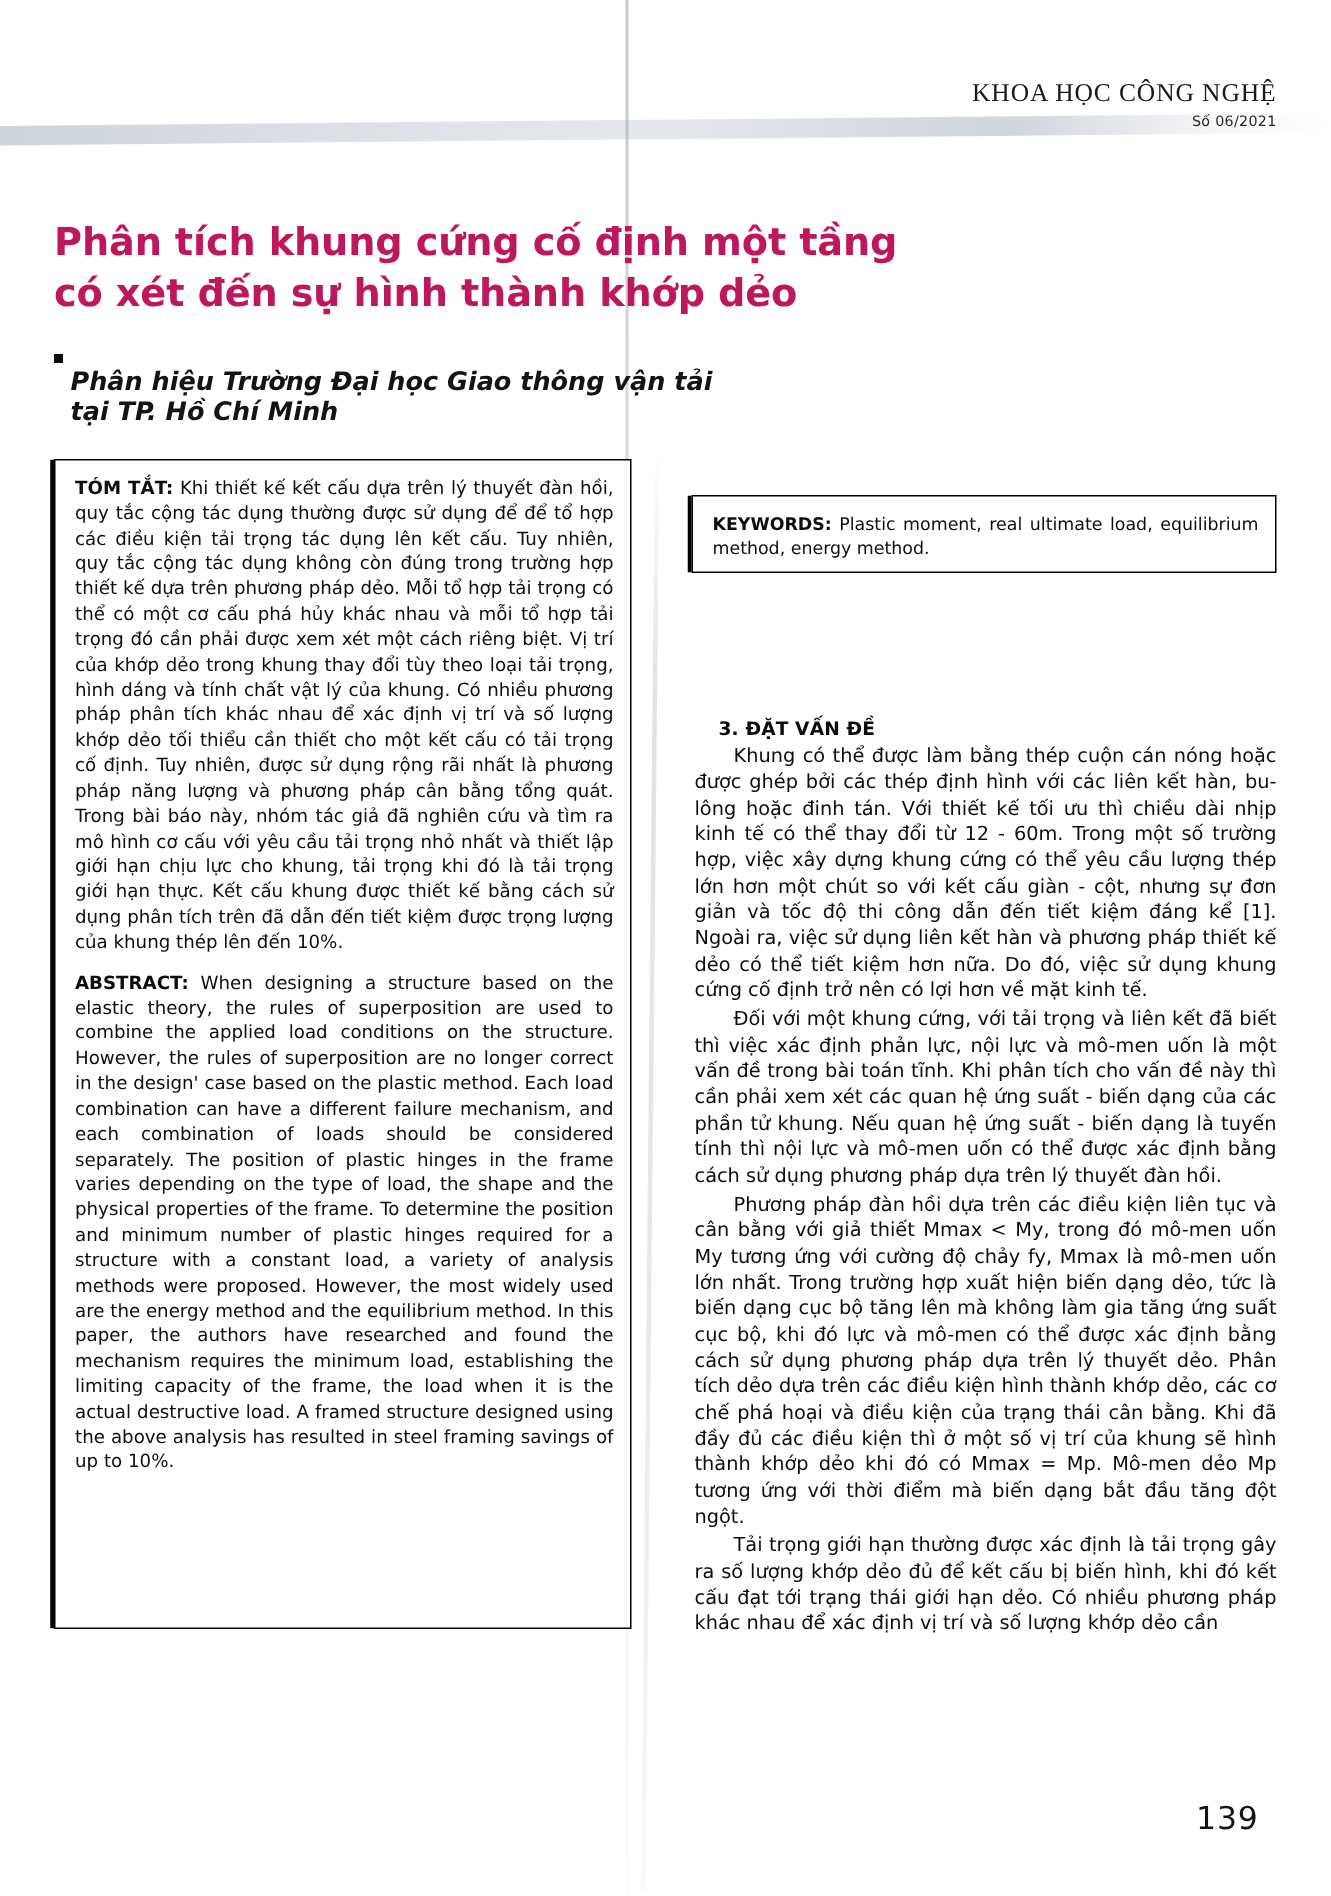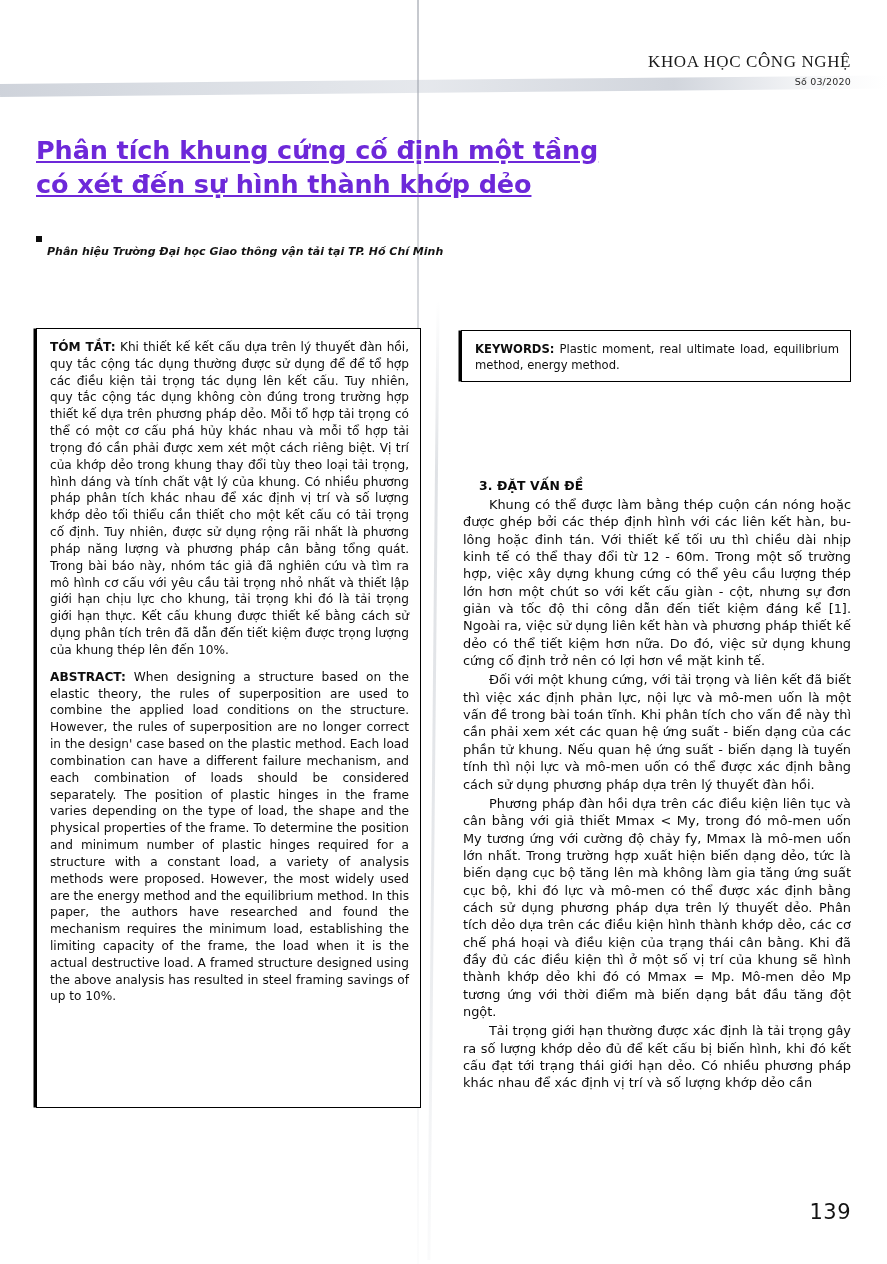--- a/index.html
+++ b/index.html
@@ -82,27 +82,26 @@
     letter-spacing: 0.2px;
     color: #2a2a2a;
     margin-top: 4px;
     white-space: nowrap;
   }
 
   
   .article-title {
     position: absolute;
     left: 36px;
-    top: 116px;
+    top: 128px;
     width: 640px;
     font-size: 25.5px;
     line-height: 1.34;
-    color: #6d28d9;
+    color: #be185d;
     letter-spacing: -0.1px;
-    text-decoration: underline;
   }
   .article-title .tl { display: block; }
 
   
   .authors-block {
     position: absolute;
     left: 36px;
     top: 236px;
     width: 470px;
   }
@@ -118,42 +117,42 @@
   .bullet-sq {
     display: inline-block;
     width: 6px;
     height: 6px;
     background: #0d0d0d;
     flex: none;
     position: relative;
     top: 0px;
   }
   .affiliation {
-    font-size: 11px;
+    font-size: 17px;
     font-style: italic;
     font-weight: bold;
     color: #141414;
     margin-top: 3px;
     margin-left: 11px;
   }
 
   
   .abs-box {
     position: absolute;
     box-sizing: border-box;
     background: #fff;
     border: 1.6px solid #000;
     box-shadow: -3px 0 0 -0.5px #000;
   }
   .abs-box-inner {
     padding: 10px 11px 10px 13px;
   }
   #vn-abstract-box {
     left: 36px;
-    top: 328px;
+    top: 306px;
     width: 385px;
     height: 780px;
   }
   #keywords-box {
     left: 461px;
     top: 330px;
     width: 390px;
     height: 52px;
   }
 
@@ -195,37 +194,37 @@
     text-align: justify;
     text-justify: inter-word;
     color: #0d0d0d;
     margin: 2px;
     text-indent: 26px;
   }
 
   
   .page-number {
     position: absolute;
-    right: 36px;
+    right: 48px;
     bottom: 40px;
     font-size: 21px;
     color: #141414;
     letter-spacing: 0.5px;
   }
 </style>
 </head>
 <body>
 
 <div class="scan-band"></div>
 <div class="scan-vline"></div>
 <div class="scan-vline2"></div>
 
 <div class="masthead">
   <div class="masthead-title">KHOA HỌC CÔNG NGHỆ</div>
-  <div class="masthead-issue">Số 03/2020</div>
+  <div class="masthead-issue">Số 06/2021</div>
 </div>
 
 <h1 class="article-title">
   <span class="tl">Phân tích khung cứng cố định một tầng</span>
   <span class="tl">có xét đến sự hình thành khớp dẻo</span>
 </h1>
 
 <div class="authors-block">
   <div class="authors-line">
     <span class="bullet-sq"></span>

